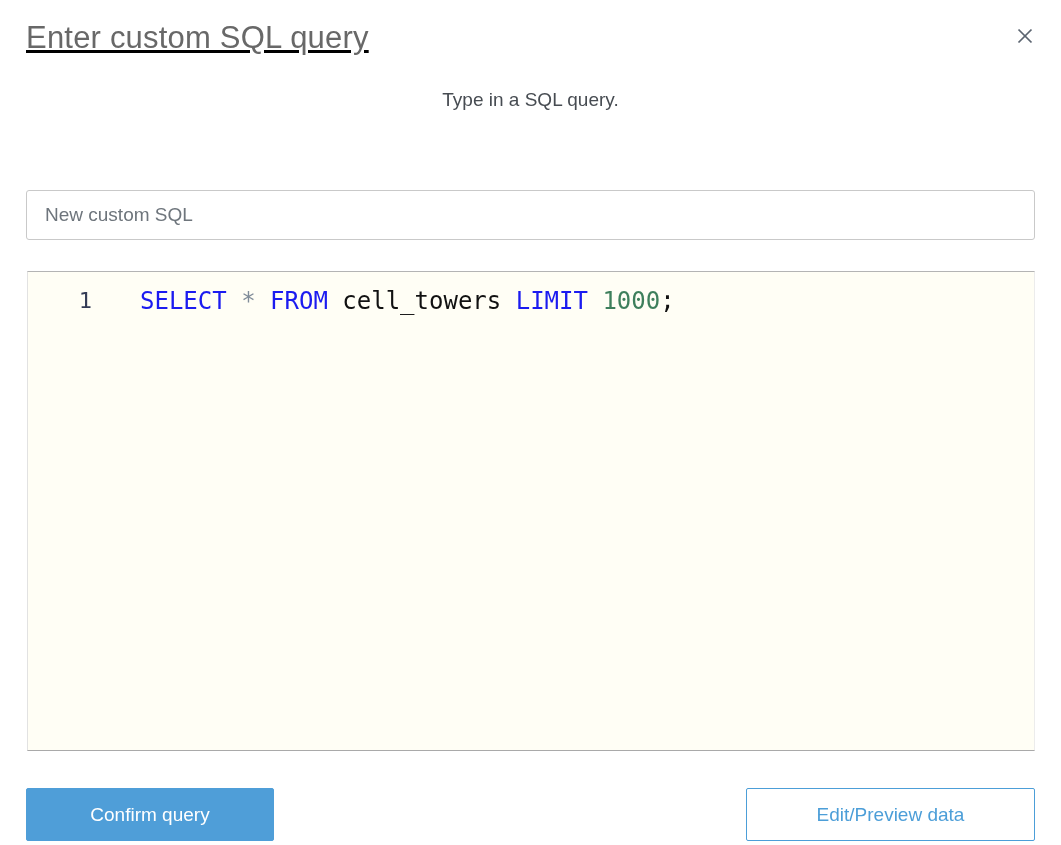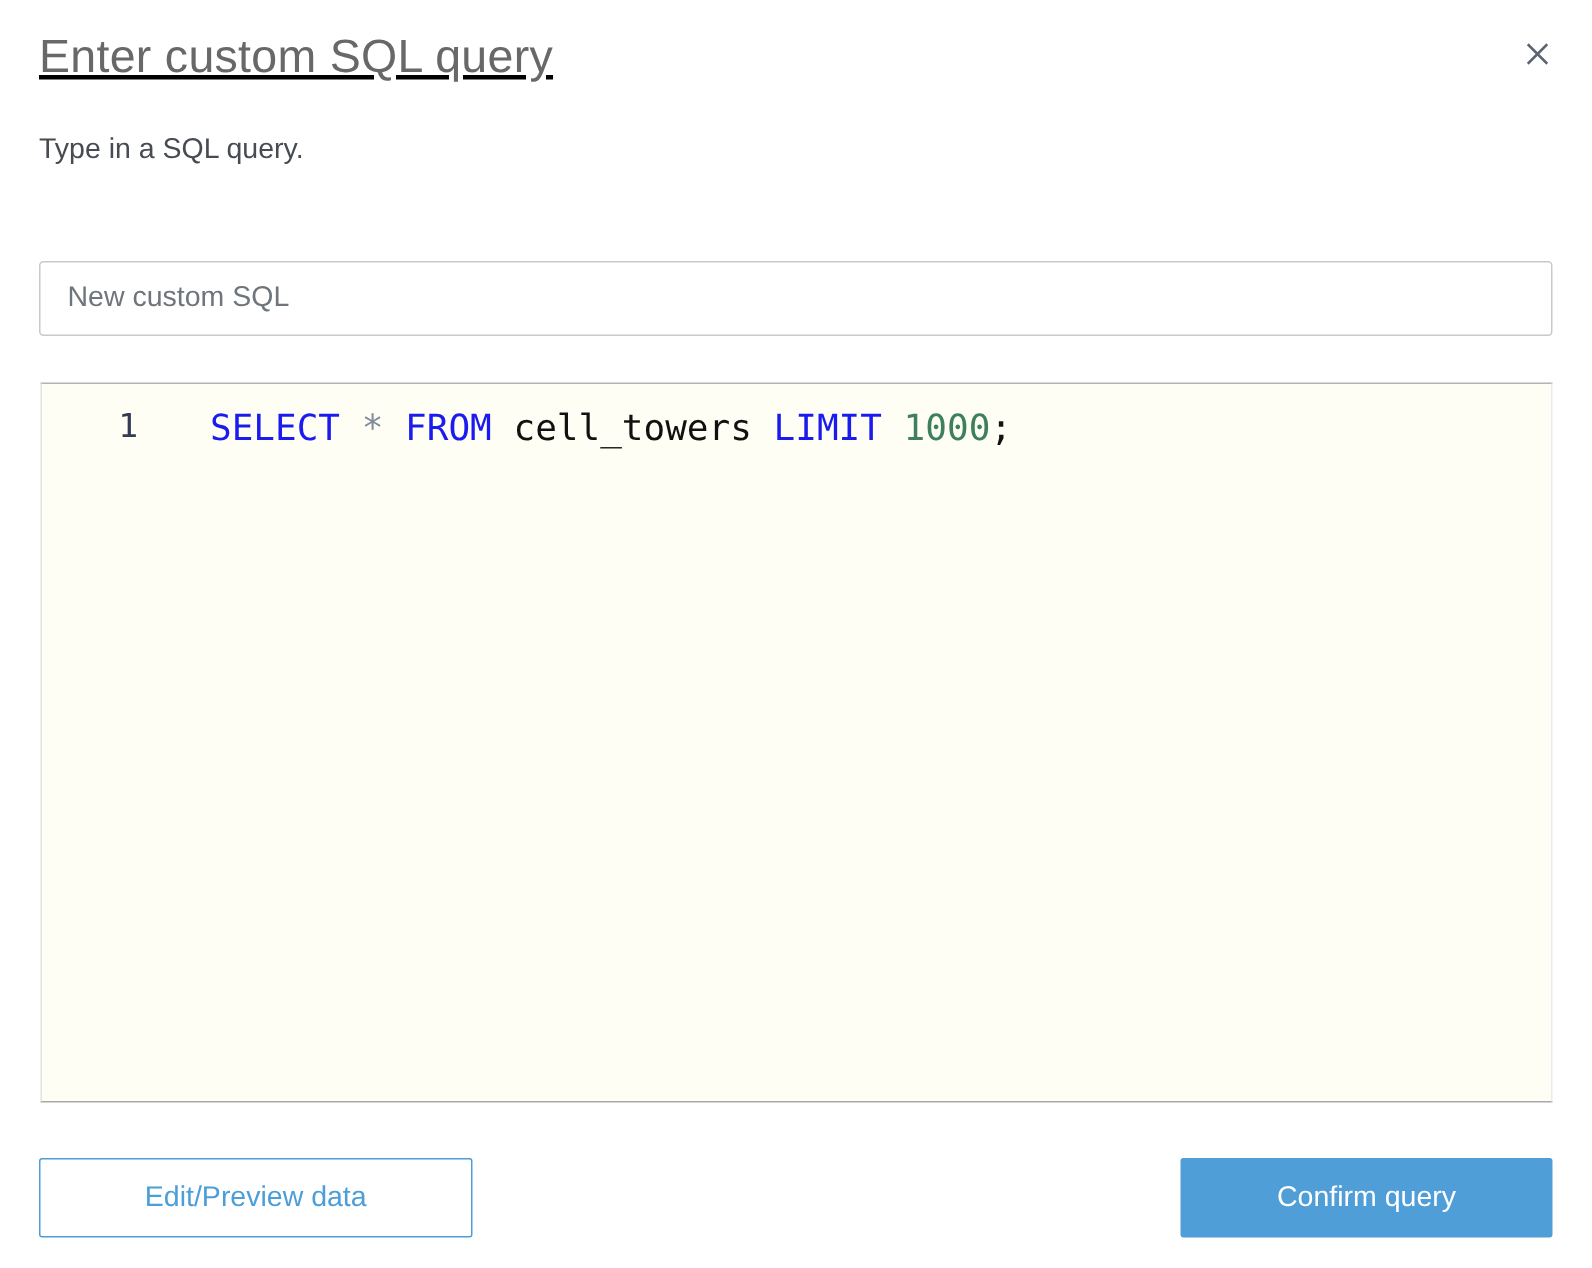--- a/index.html
+++ b/index.html
@@ -18,25 +18,25 @@
   }
   .close-btn {
     position: absolute; top: 4px; right: -4px;
     width: 28px; height: 28px;
     display: flex; align-items: center; justify-content: center;
     cursor: pointer; background: none; border: none;
   }
 
   .modal-subtitle {
     margin-top: 30px;
-    font-size: 19px; color: #474c52; line-height: 24px;
+    font-size: 19px; color: #474c52; line-height: 24px; text-align: center;
   }
 
   .query-name-input {
-    margin-top: 62px;
+    margin-top: 78px;
     width: 1009px; height: 50px;
     border: 1px solid #c9c9c9; border-radius: 3px;
     padding: 0 18px;
     font-size: 19px; color: #6e757c;
     font-family: "Liberation Sans", "DejaVu Sans", sans-serif;
     background: #ffffff;
     outline: none;
     display: block;
   }
 
@@ -107,17 +107,17 @@
   <input class="query-name-input" type="text" value="New custom SQL" style="">
 
   <div class="sql-editor">
     <div class="editor-line">
       <div class="editor-gutter">1</div>
       <div class="editor-code"><span class="tok-keyword">SELECT </span><span class="tok-operator">* </span><span class="tok-keyword">FROM </span><span class="tok-identifier">cell_towers </span><span class="tok-keyword">LIMIT </span><span class="tok-number">1000</span><span class="tok-punctuation">;</span></div>
     </div>
   </div>
 
   <div class="modal-footer">
+    <button class="btn btn-primary">Confirm query</button>
     <button class="btn btn-secondary">Edit/Preview data</button>
-    <button class="btn btn-primary">Confirm query</button>
   </div>
 
 </div>
 
 </body></html>

